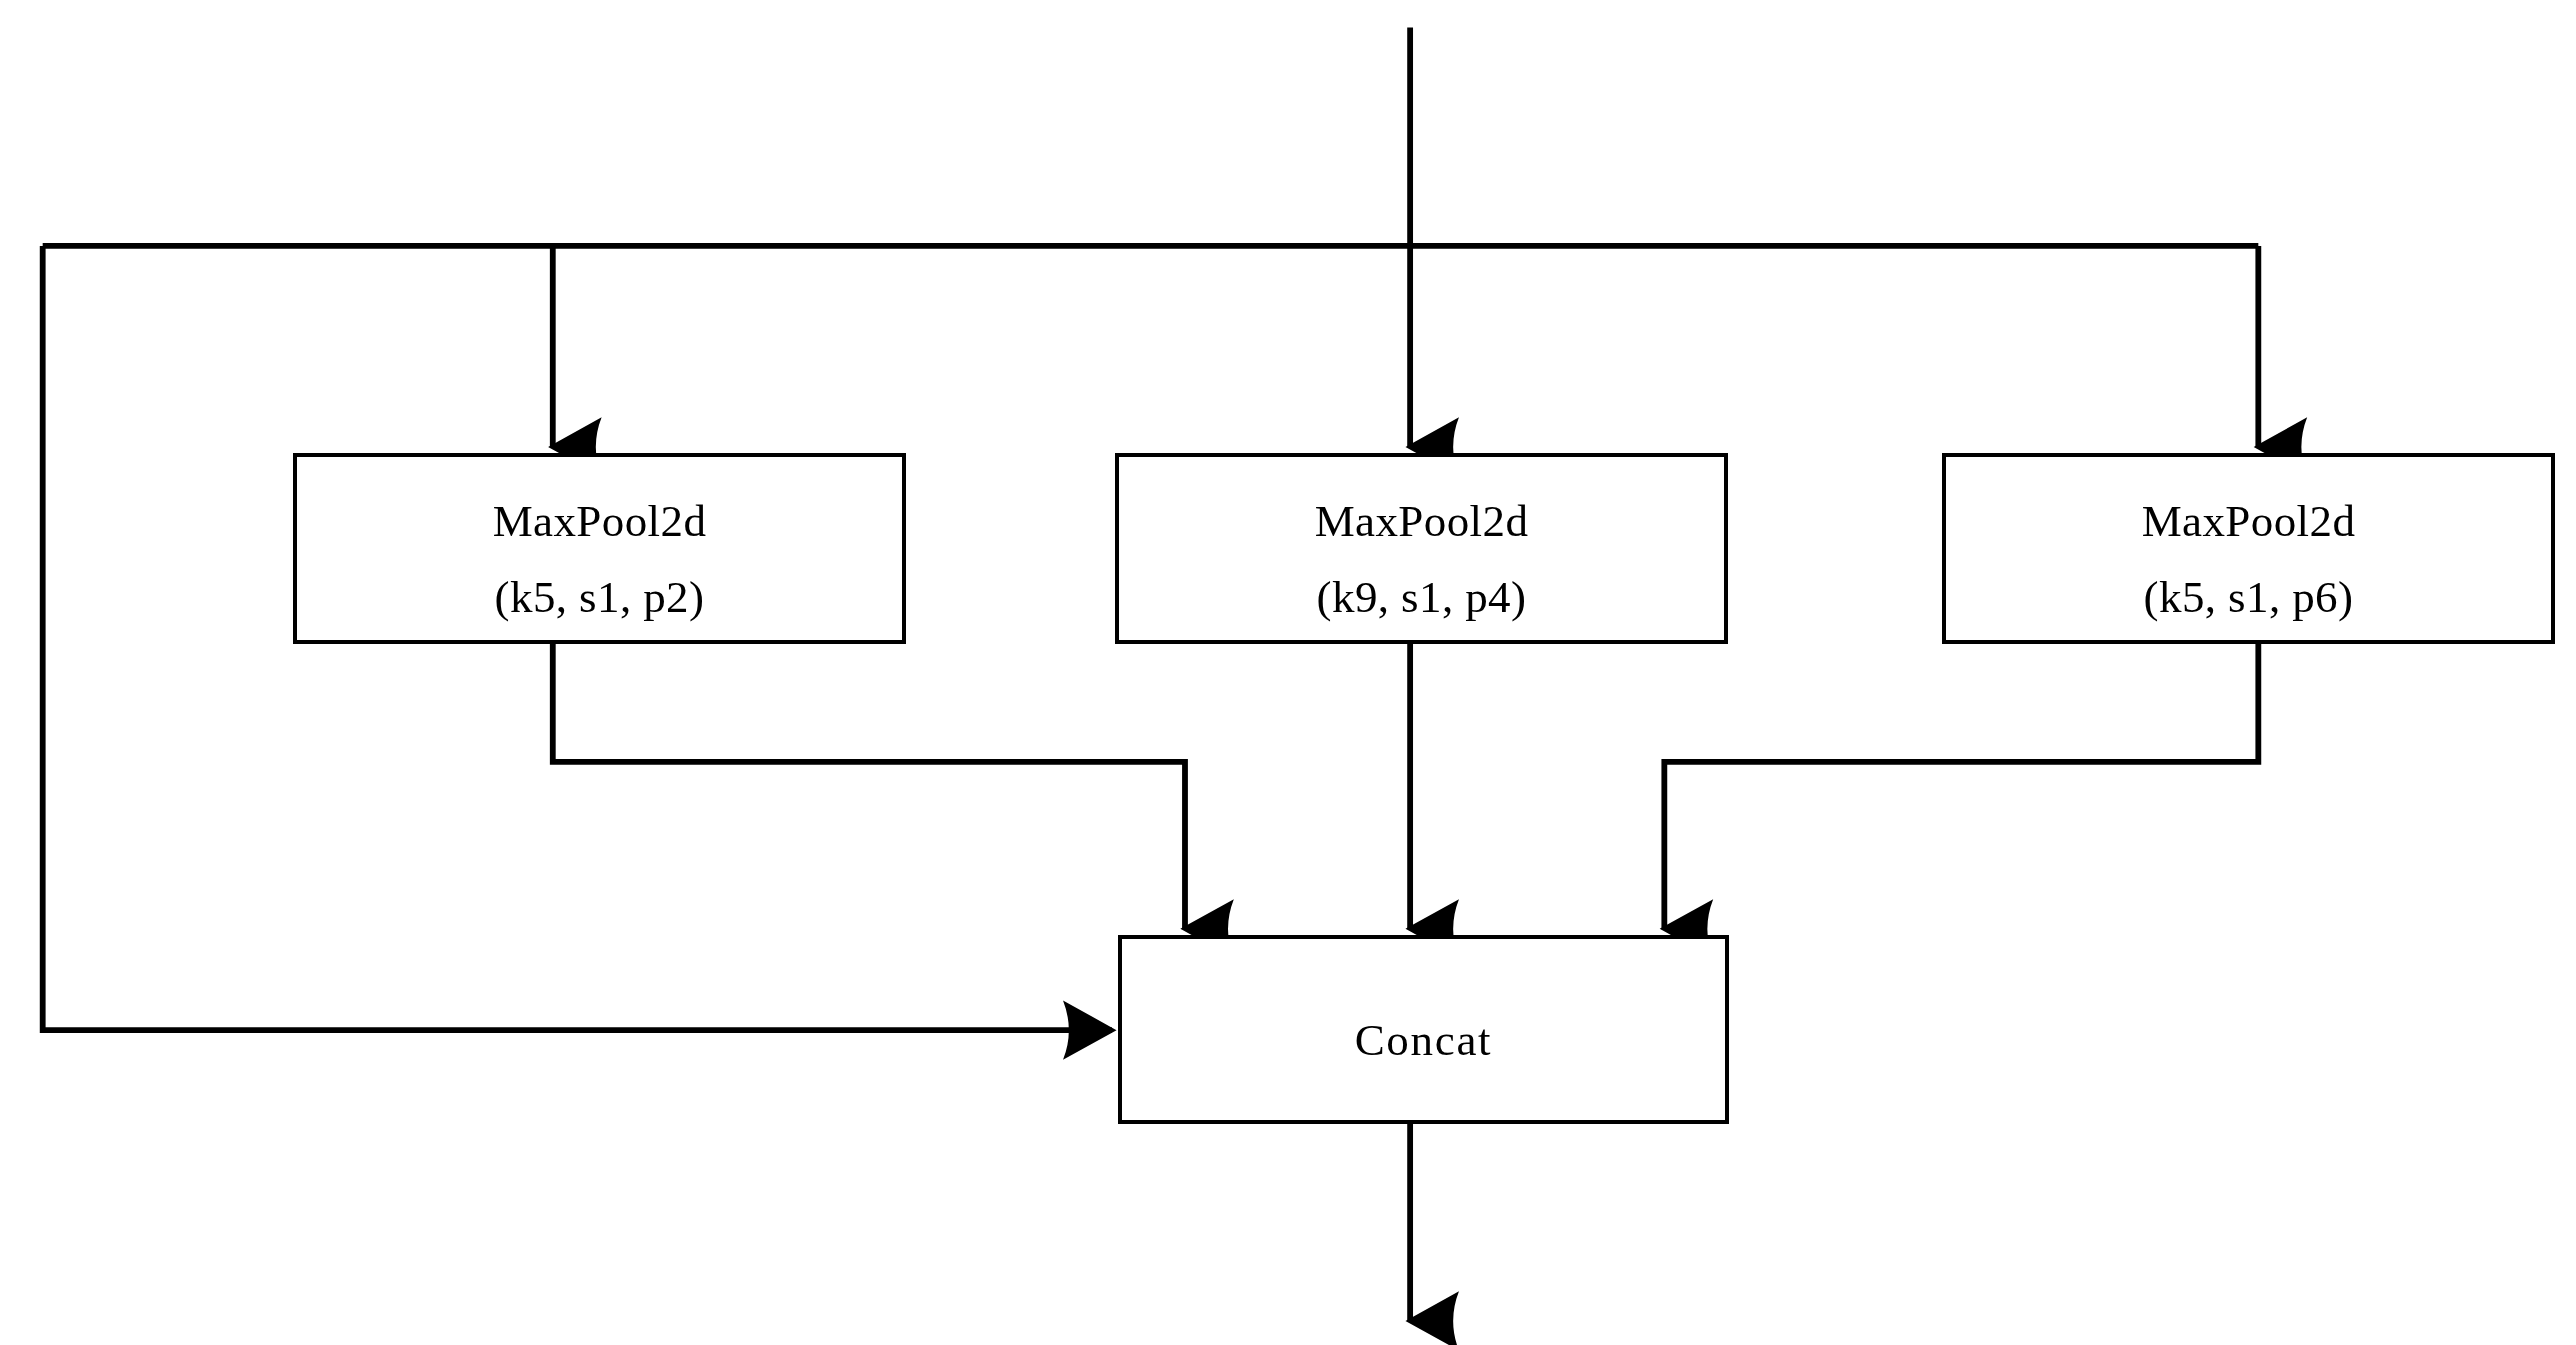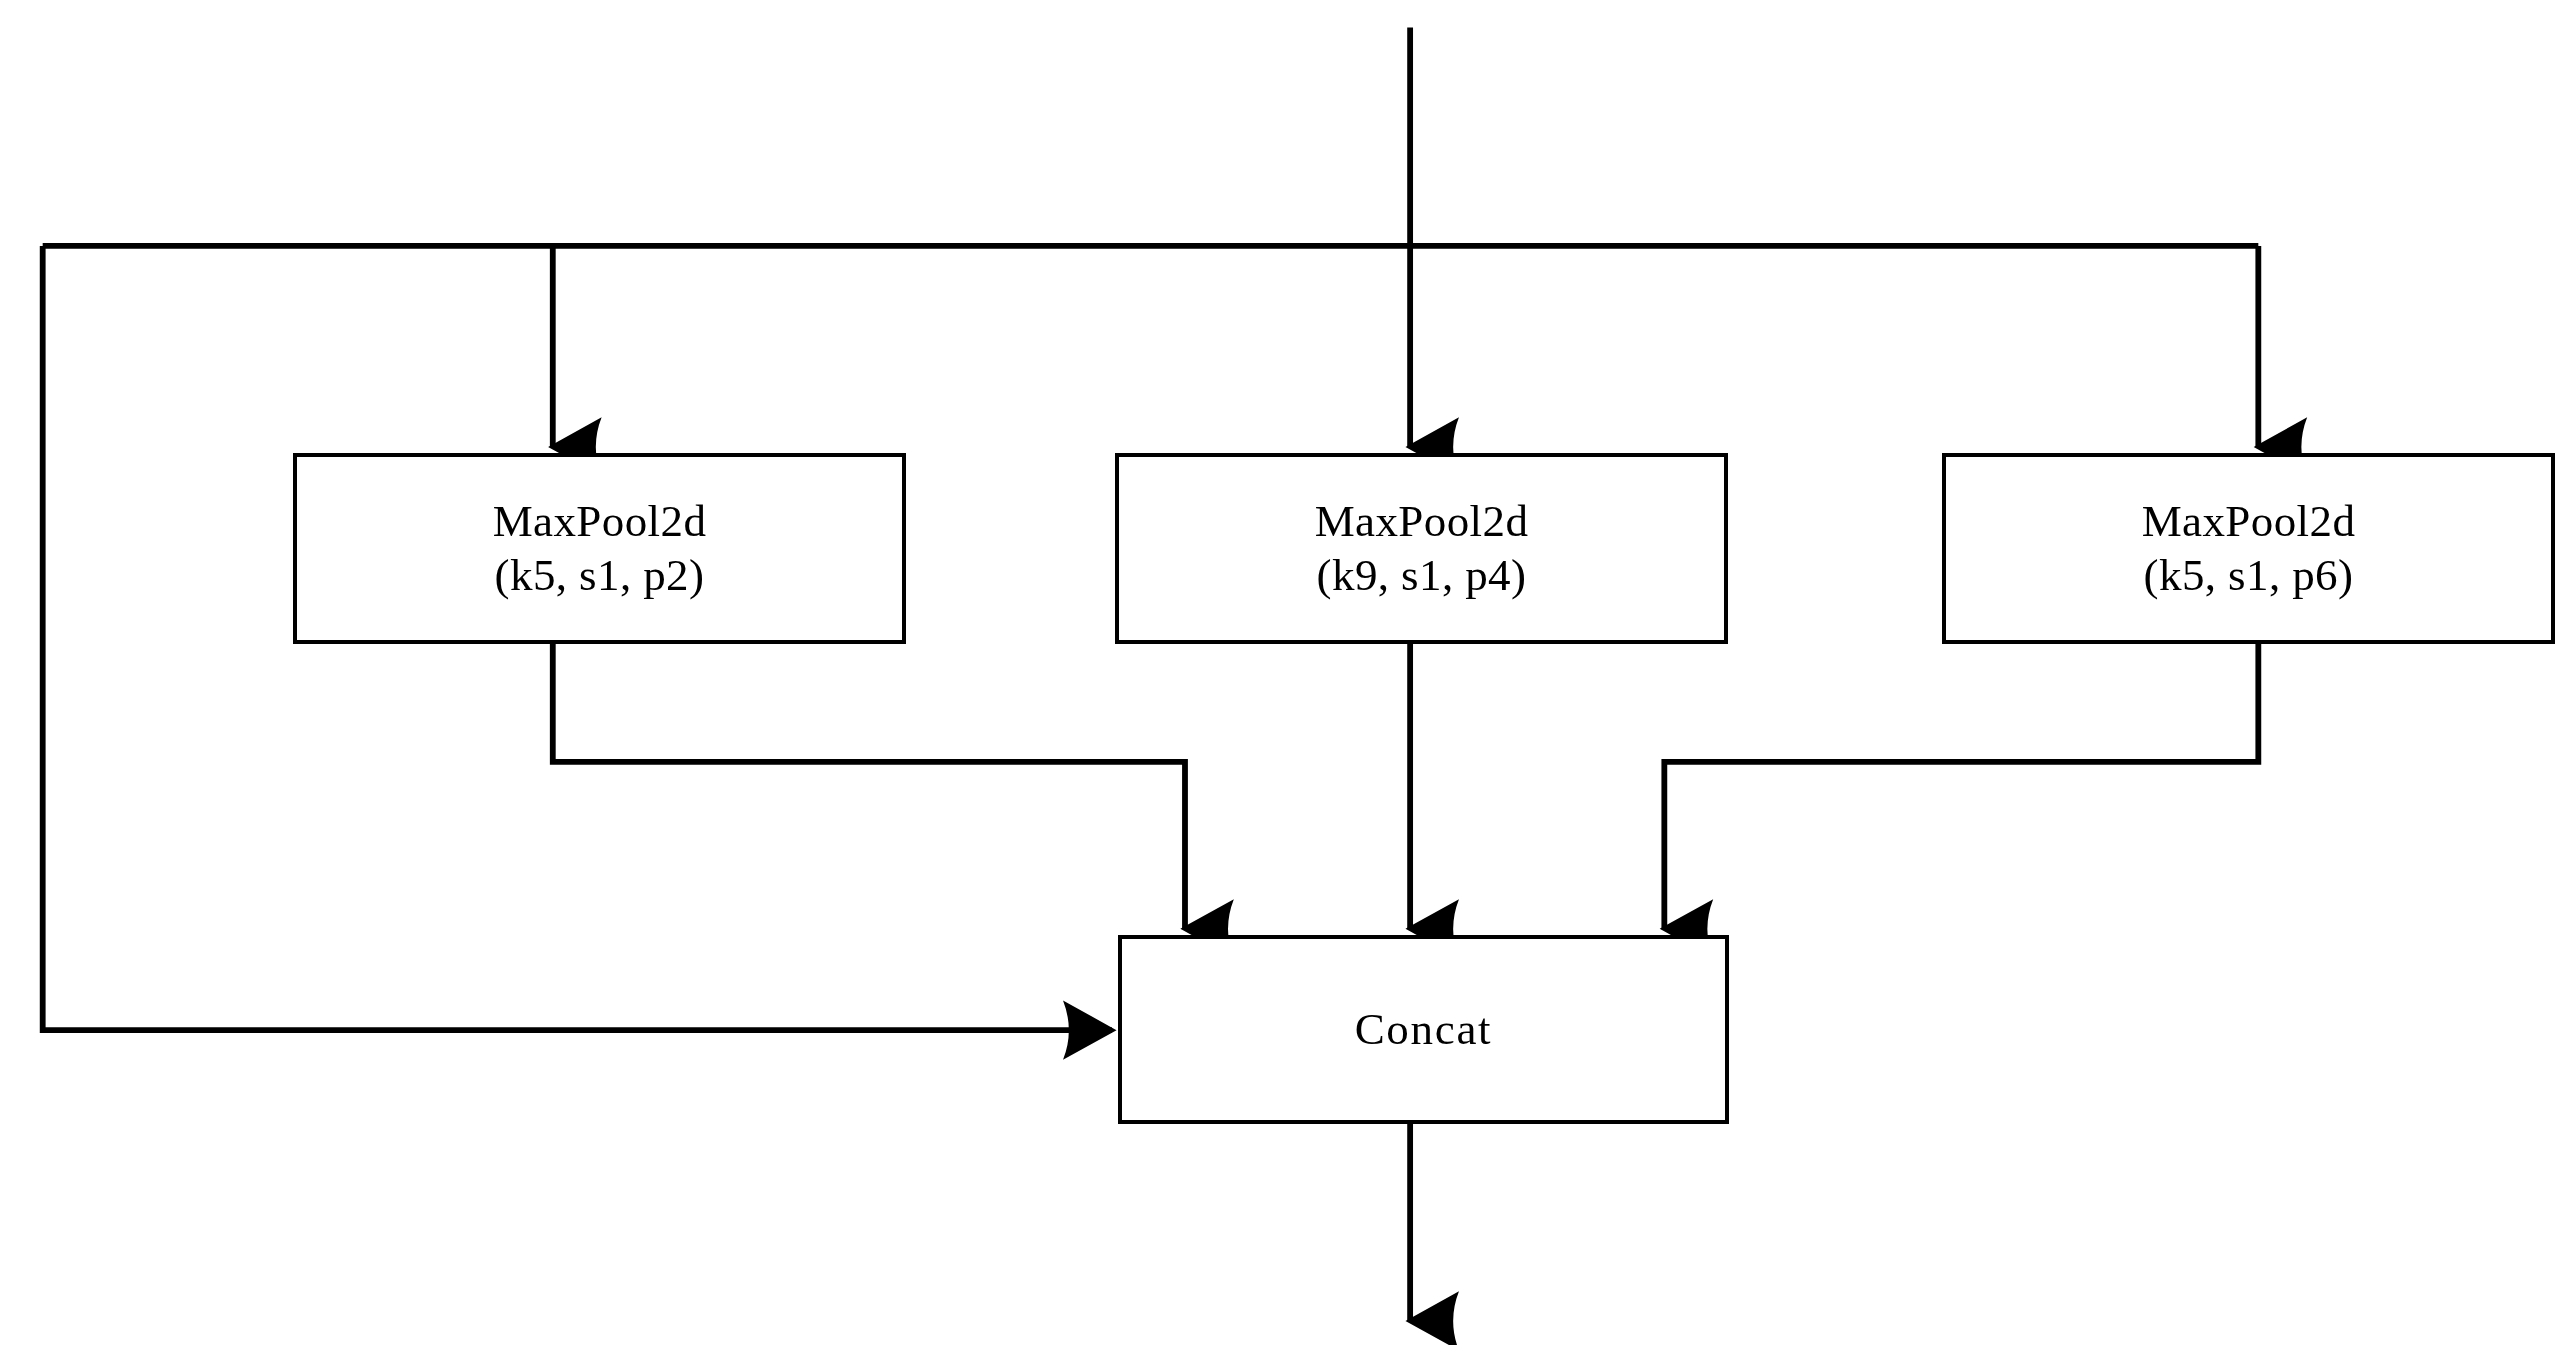--- a/index.html
+++ b/index.html
@@ -37,20 +37,21 @@
     align-items: center;
     justify-content: center;
     text-align: center;
     line-height: 1.18;
     color: #000000;
   }
   .node-line {
     display: block;
     white-space: pre;
     letter-spacing: 0.4px;
+    margin-top: 22px;
   }
   .pool-box .node-line {
     font-size: 45px;
   }
   .concat-box .node-line {
     font-size: 45px;
     letter-spacing: 1.7px;
   }
 </style>
 </head>

